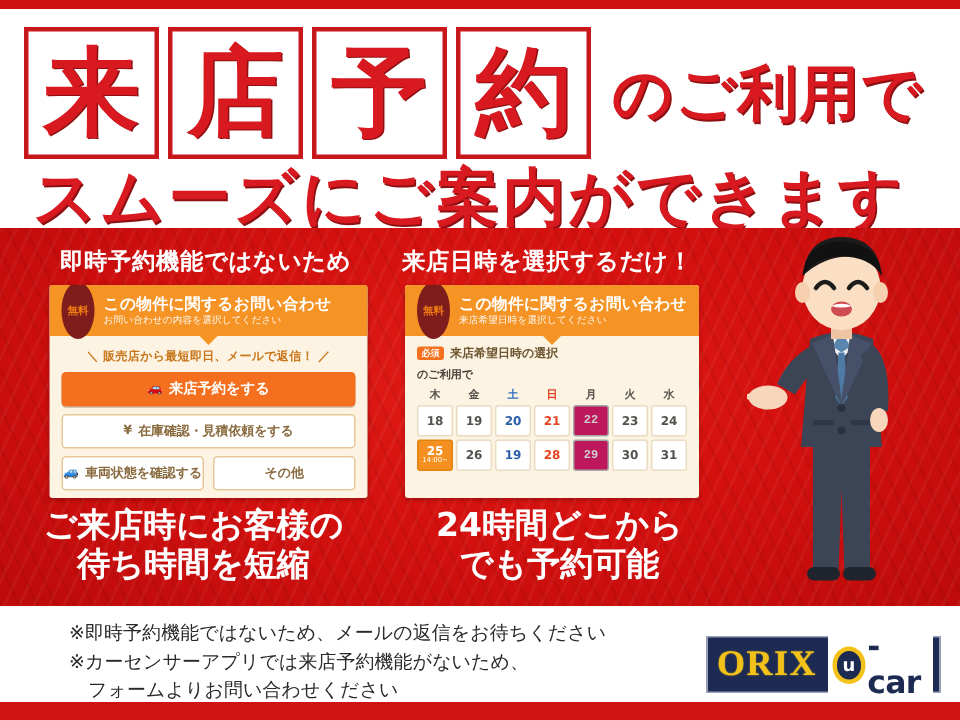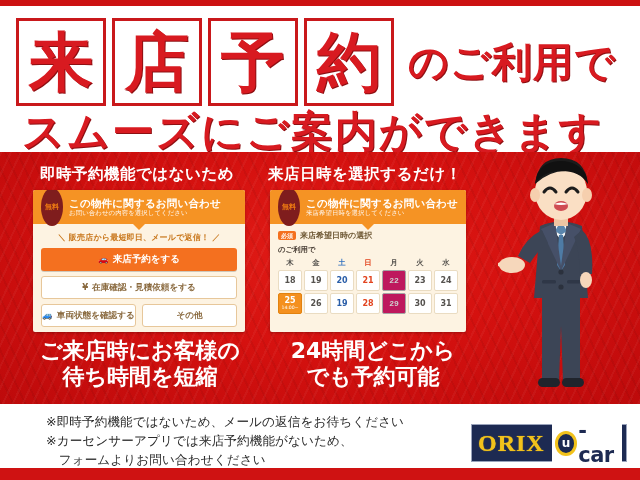--- a/index.html
+++ b/index.html
@@ -123,21 +123,21 @@
   .day.sun{color:#e2441f;}
   .day.off{background:#be185d;border-color:#a5a5a5;color:#cfcfcf;font-family:Liberation Mono, monospace;}
   .day.sel{background:#f4901f;border-color:#e2820f;color:#fff;}
   .day .sub{font-size:4.6px;font-weight:normal;margin-top:1px;}
 
   
   .benefit{
     position:absolute;color:#ffffff;font-weight:bold;font-size:22px;
     line-height:1.18;text-align:center;white-space:nowrap;
   }
-  .benefit-left{left:18px;top:186px;width:244px;}
+  .benefit-left{left:7px;top:186px;width:244px;}
   .benefit-right{left:262px;top:186px;width:222px;}
 
   
   .man{position:absolute;left:498px;top:2px;width:126px;height:248px;}
 
   
   .footer{position:absolute;left:0;top:404px;width:640px;height:64px;background:#fff;}
   .note{
     position:absolute;left:14px;top:8px;
     font-size:12.6px;color:#2a2a2a;line-height:1.52;letter-spacing:.1px;

